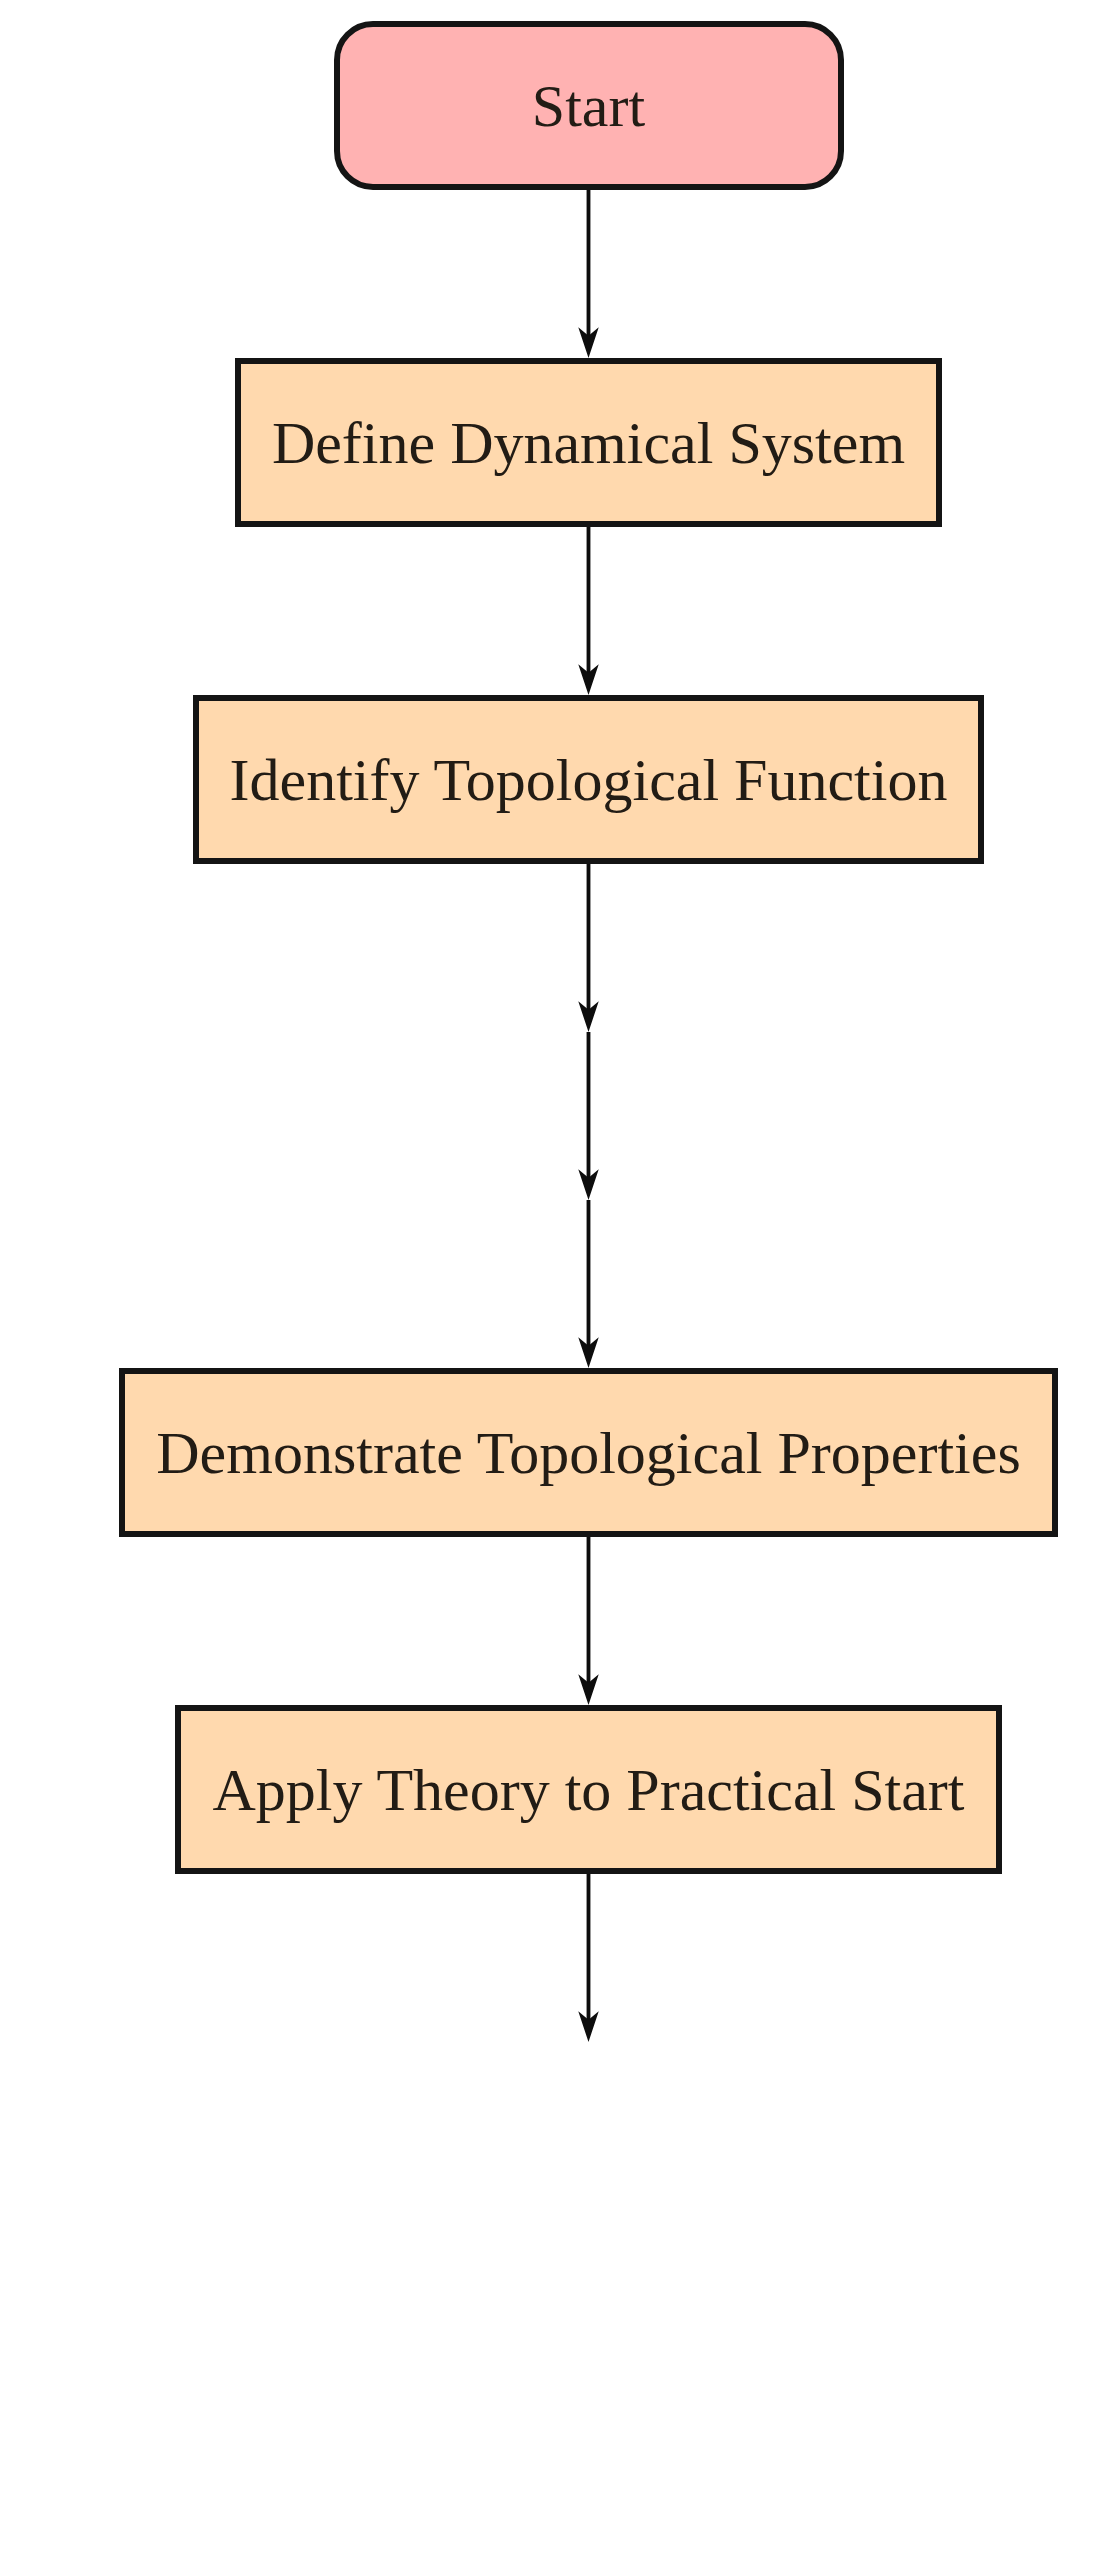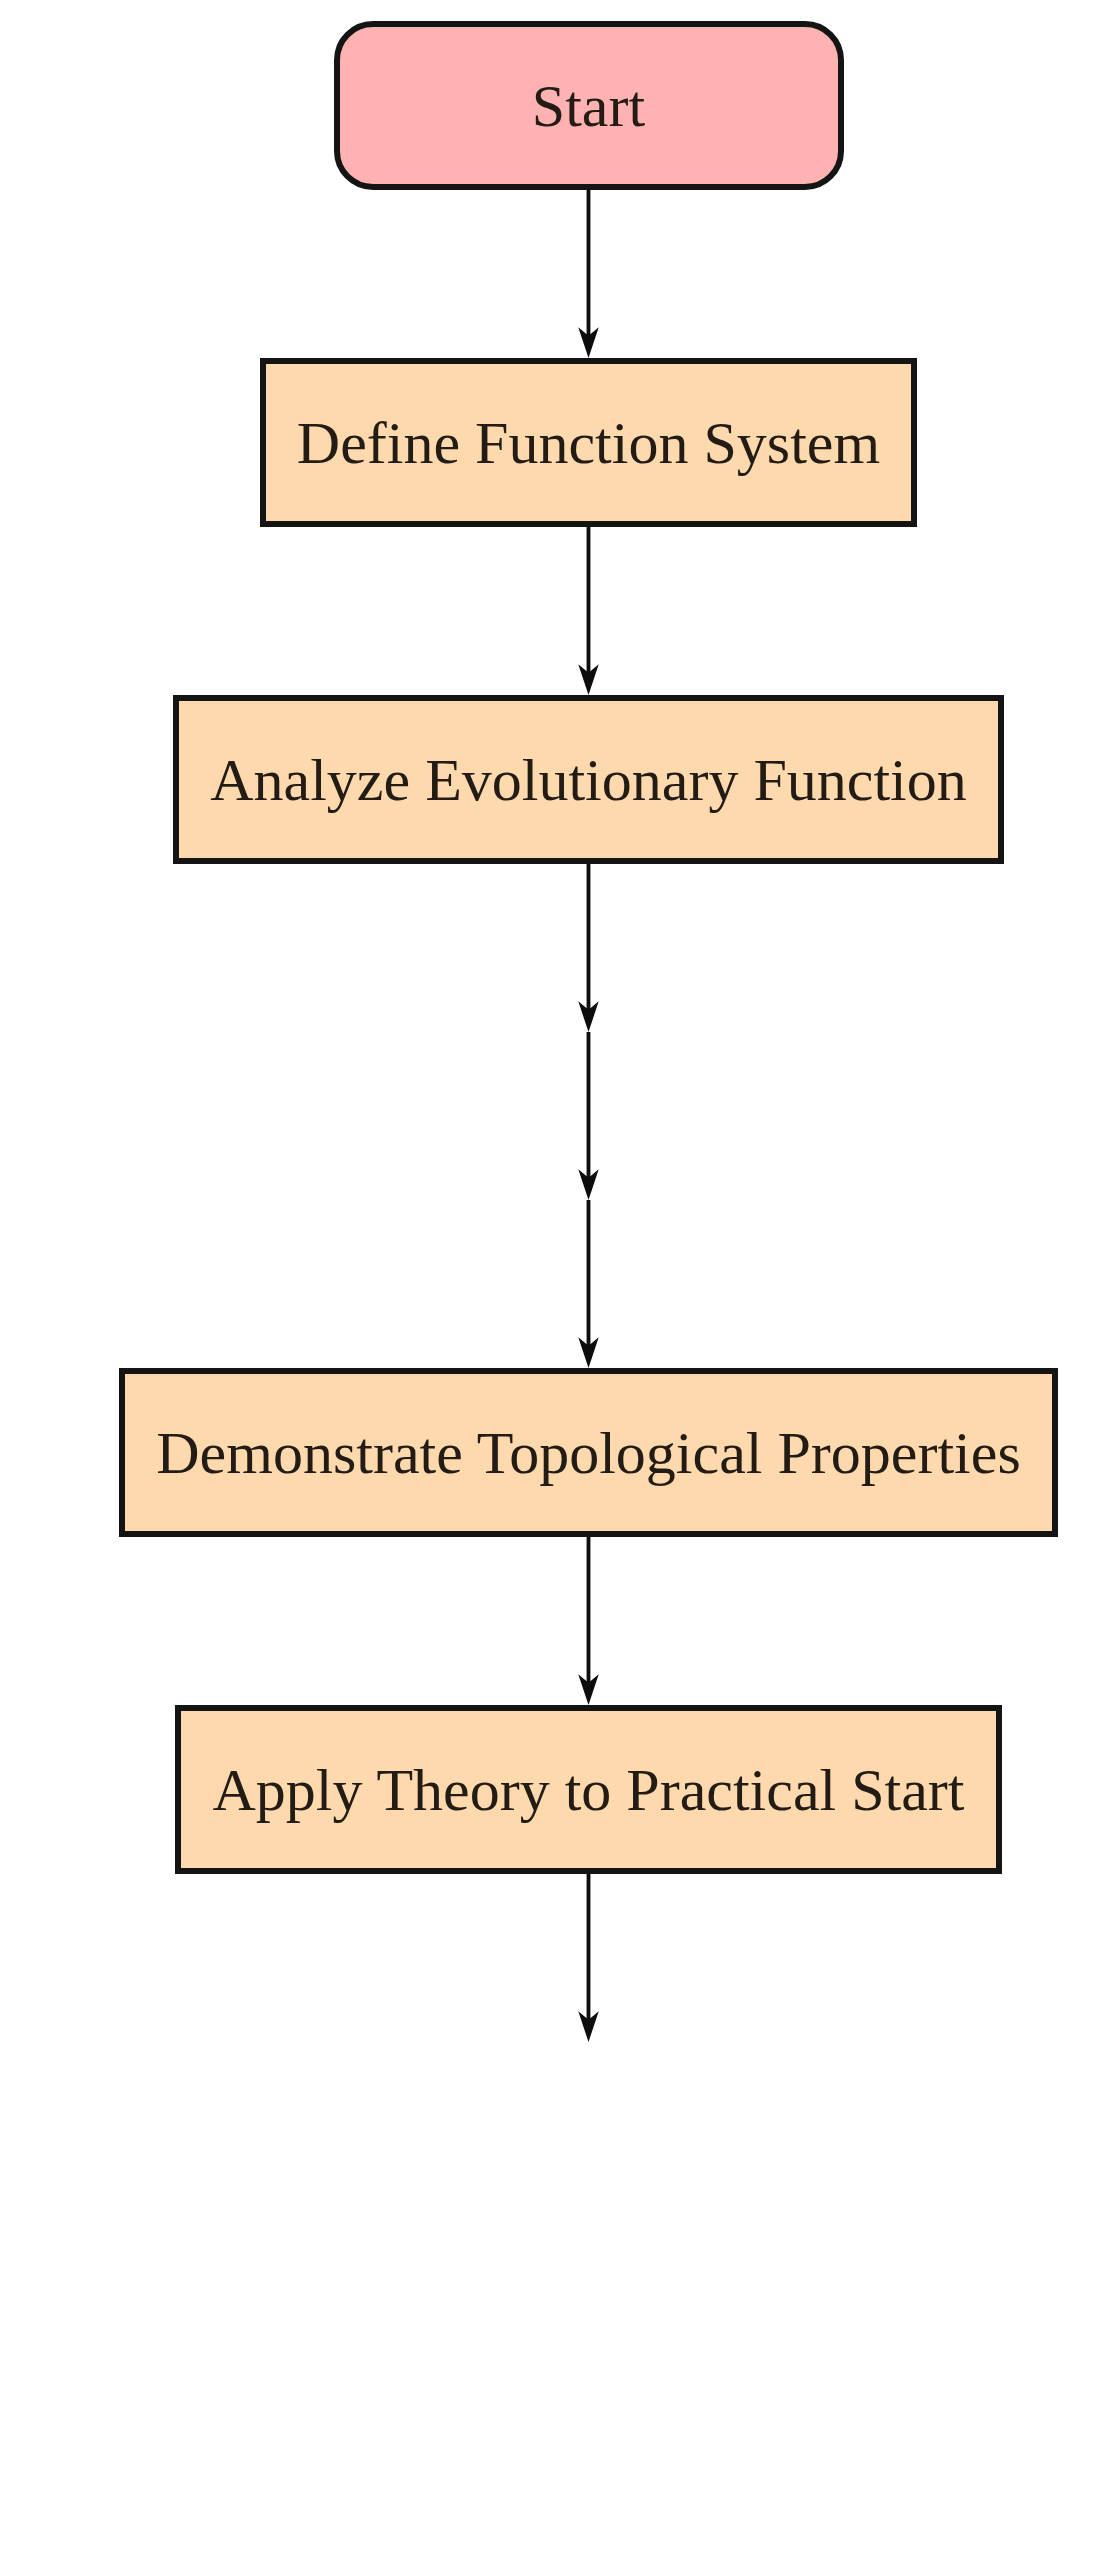--- a/index.html
+++ b/index.html
@@ -71,32 +71,32 @@
   </div>
 
   <div class="arrow">
     <svg viewBox="0 0 34 197">
       <line x1="17" y1="0" x2="17" y2="172" stroke="#0d0d0d" stroke-width="4.5"></line>
       <polygon points="17,197 5,161 17,171 29,161" fill="#0d0d0d"></polygon>
     </svg>
   </div>
 
   <div class="node process">
-    <span>Define Function System</span>
+    <span>Define Dynamical System</span>
   </div>
 
   <div class="arrow">
     <svg viewBox="0 0 34 197">
       <line x1="17" y1="0" x2="17" y2="172" stroke="#0d0d0d" stroke-width="4.5"></line>
       <polygon points="17,197 5,161 17,171 29,161" fill="#0d0d0d"></polygon>
     </svg>
   </div>
 
   <div class="node process">
-    <span>Analyze Evolutionary Function</span>
+    <span>Identify Topological Function</span>
   </div>
 
   <div class="arrow">
     <svg viewBox="0 0 34 197">
       <line x1="17" y1="0" x2="17" y2="172" stroke="#0d0d0d" stroke-width="4.5"></line>
       <polygon points="17,197 5,161 17,171 29,161" fill="#0d0d0d"></polygon>
     </svg>
   </div>
 
 

